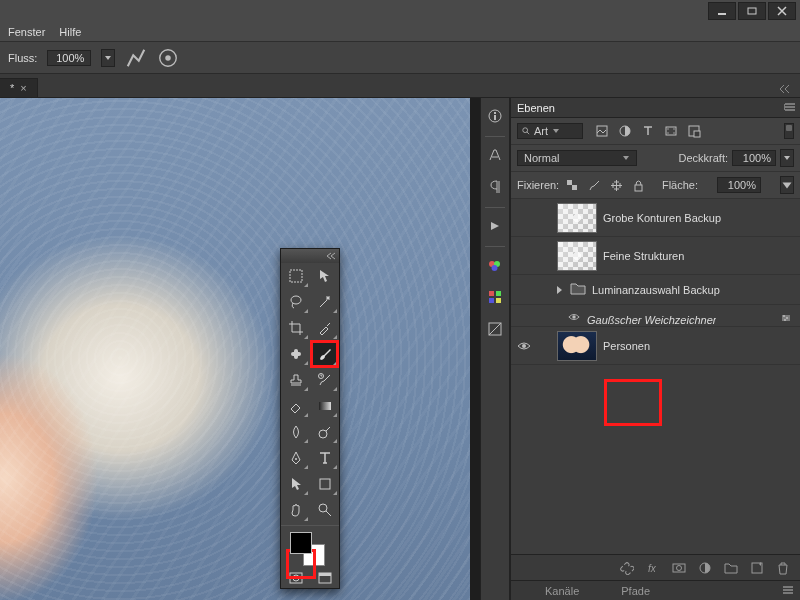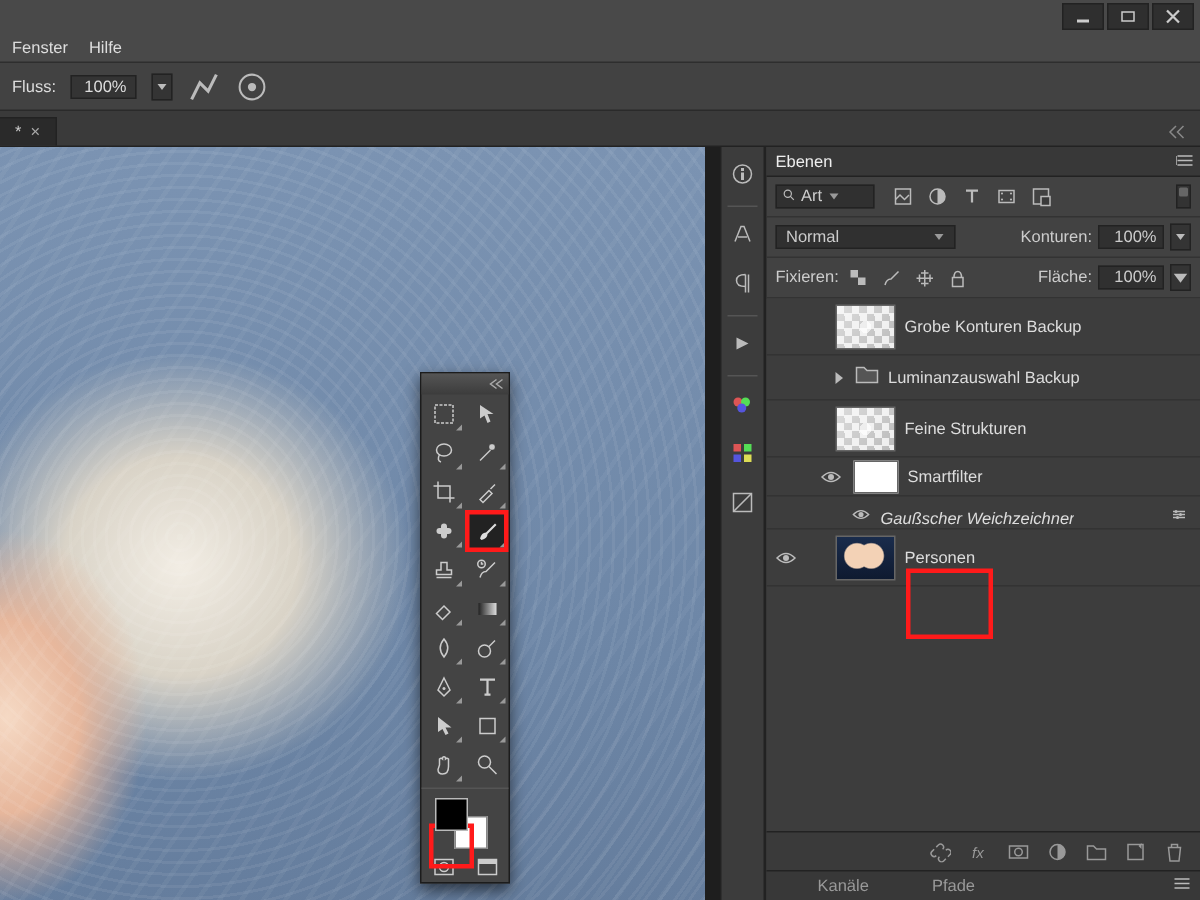--- a/index.html
+++ b/index.html
@@ -92,21 +92,21 @@
 
   .blend-row{display:flex;align-items:center;gap:6px;padding:4px 6px;border-bottom:1px solid #333;}
   .blend-select{background:#303030;border:1px solid #222;color:#ccc;padding:1px 6px;width:120px;display:flex;justify-content:space-between;align-items:center;}
   .blend-select svg{width:8px;height:8px;}
   .opacity-ctl{display:flex;align-items:center;gap:4px;margin-left:auto;}
   .pct-box{background:#303030;border:1px solid #222;color:#ccc;padding:1px 4px;width:44px;text-align:right;}
 
   .lock-row{display:flex;align-items:center;gap:4px;padding:4px 6px;border-bottom:1px solid #333;}
   .lock-row .licon{width:18px;height:18px;display:flex;align-items:center;justify-content:center;}
   .lock-row svg{width:13px;height:13px;}
-  .lock-row .flache{margin-left:auto;display:flex;align-items:center;gap:4px;}
+  .lock-row .flache{margin-left:auto;display:flex;align-items:center;gap:19px;}
 
   .layers-list{flex:1;overflow:auto;background:#3d3d3d;}
   .layer-row{display:flex;align-items:center;height:38px;border-bottom:1px solid #333;padding:0 4px;gap:6px;}
   .layer-row.small{height:30px;}
   .layer-row.selected{background:#5078a0;}
   .eye{width:18px;height:18px;display:flex;align-items:center;justify-content:center;}
   .eye svg{width:14px;height:10px;}
   .nolink{width:12px;}
   .thumb{width:40px;height:30px;border:1px solid #666;background:#888;position:relative;flex-shrink:0;}
   .thumb.checker{background:
@@ -483,21 +483,21 @@
     </div>
 
     <div class="blend-row">
       <div class="blend-select">
         <span>Normal</span>
         <svg viewBox="0 0 8 8">
             <path d="M1 2 L4 6 L7 2" fill="#999"></path>
           </svg>
       </div>
       <div class="opacity-ctl">
-        <span>Konturen:</span>
+        <span>Deckkraft:</span>
         <span class="pct-box">100%</span>
         <div class="drop-tiny">
             <svg viewBox="0 0 8 8">
               <path d="M1 2 L4 6 L7 2" fill="#bbb"></path>
             </svg>
           </div>
       </div>
     </div>
 
     <div class="lock-row">
@@ -534,46 +534,36 @@
           </div>
       </div>
     </div>
 
     <div class="layers-list" style="position:relative;">
       <div class="layer-row">
         <div class="eye"></div>
         <div class="nolink"></div>
         <div class="thumb checker"></div>
         <span class="layer-name">Grobe Konturen Backup</span>
+      </div>
+      <div class="layer-row">
+        <div class="eye"></div>
+        <div class="nolink"></div>
+        <div class="thumb checker"></div>
+        <span class="layer-name">Feine Strukturen</span>
       </div>
       <div class="layer-row small">
         <div class="eye"></div>
         <div class="nolink"></div>
         <span class="group-tri"></span>
         <span class="folder-ico"><svg viewBox="0 0 16 14">
               <path d="M1 4 L1 12 L15 12 L15 4 L8 4 L6 2 L1 2 Z" stroke="#bbb" fill="#555"></path>
             </svg></span>
         <span class="layer-name">Luminanzauswahl Backup</span>
       </div>
-      <div class="layer-row">
-        <div class="eye"></div>
-        <div class="nolink"></div>
-        <div class="thumb checker"></div>
-        <span class="layer-name">Feine Strukturen</span>
-      </div>
-      <div class="smart-filter-row">
-        <div class="eye">
-            <svg viewBox="0 0 14 10">
-              <path d="M1 5 Q7 -1 13 5 Q7 11 1 5 Z" stroke="#bbb" fill="none"></path>
-              <circle cx="7" cy="5" r="2" fill="#bbb"></circle>
-            </svg>
-          </div>
-        <div class="sf-thumb"></div>
-        <span class="layer-name">Smartfilter</span>
-      </div>
       <div class="sf-line">
         <div class="eye" style="width:14px;">
             <svg viewBox="0 0 14 10">
               <path d="M1 5 Q7 -1 13 5 Q7 11 1 5 Z" stroke="#bbb" fill="none"></path>
               <circle cx="7" cy="5" r="2" fill="#bbb"></circle>
             </svg>
           </div>
         <span class="layer-name">Gaußscher Weichzeichner</span>
         <span class="gear"><svg viewBox="0 0 12 12">
               <path d="M2 4 L10 4 M2 6 L10 6 M2 8 L10 8" stroke="#bbb"></path>

